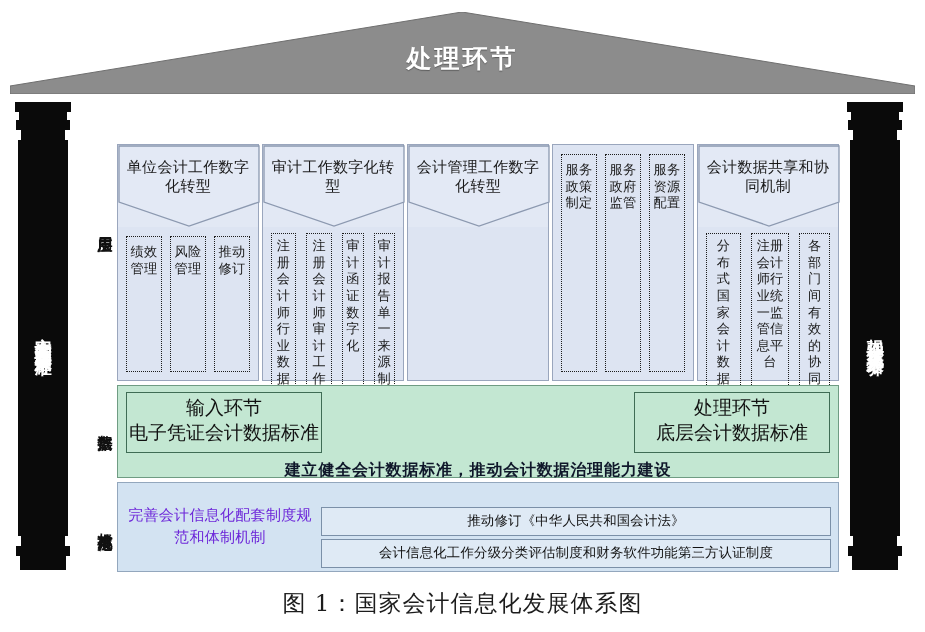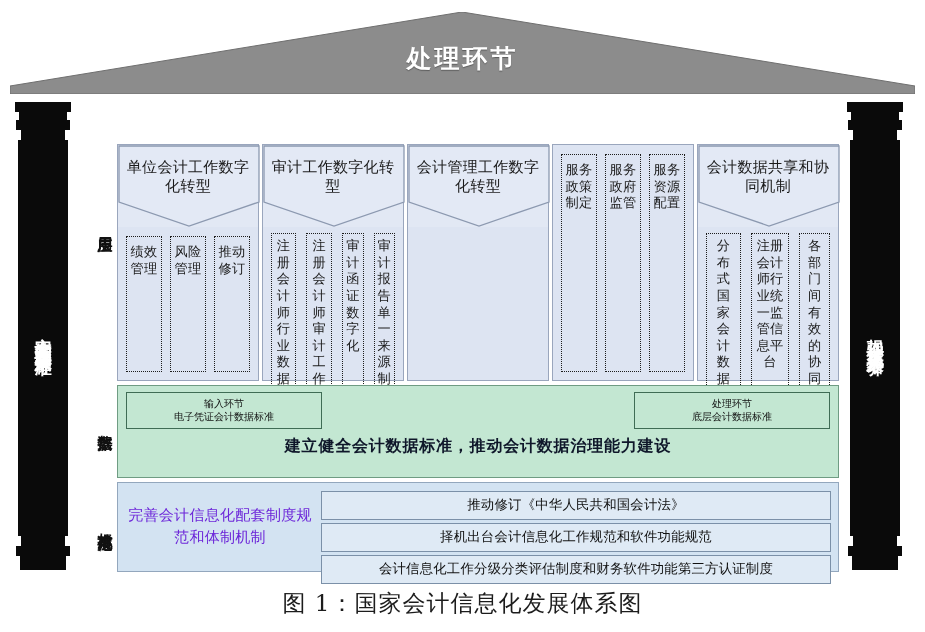--- a/index.html
+++ b/index.html
@@ -143,24 +143,25 @@
   .data-boxes {
     display: flex;
     justify-content: space-between;
     gap: 10px;
   }
   .data-box {
     width: 196px;
     border: 1.4px solid #3f6c55;
     background: #c3e7d2;
     text-align: center;
-    font-size: 10px;
+    font-size: 19px;
     color: #111111;
     line-height: 1.32;
     padding: 4px 2px 5px 2px;
+    font-family: Liberation Mono, monospace;
   }
   .data-caption {
     margin-top: 7px;
     text-align: center;
     font-size: 16px;
     font-weight: bold;
     color: #0f172a;
     letter-spacing: 0.8px;
   }
 
@@ -319,20 +320,19 @@
         <div>底层会计数据标准</div>
       </div>
     </div>
     <div class="data-caption">建立健全会计数据标准，推动会计数据治理能力建设</div>
   </div>
 
   <div class="std-layer">
     <div class="std-left">完善会计信息化配套制度规范和体制机制</div>
     <div class="std-right">
       <div class="std-box">推动修订《中华人民共和国会计法》</div>
-      <div class="std-box">择机出台会计信息化工作规范和软件功能规范</div>
       <div class="std-box">会计信息化工作分级分类评估制度和财务软件功能第三方认证制度</div>
     </div>
   </div>
 
   <div class="figure-caption">图 1：国家会计信息化发展体系图</div>
 
 </div>
 
 </body></html>

